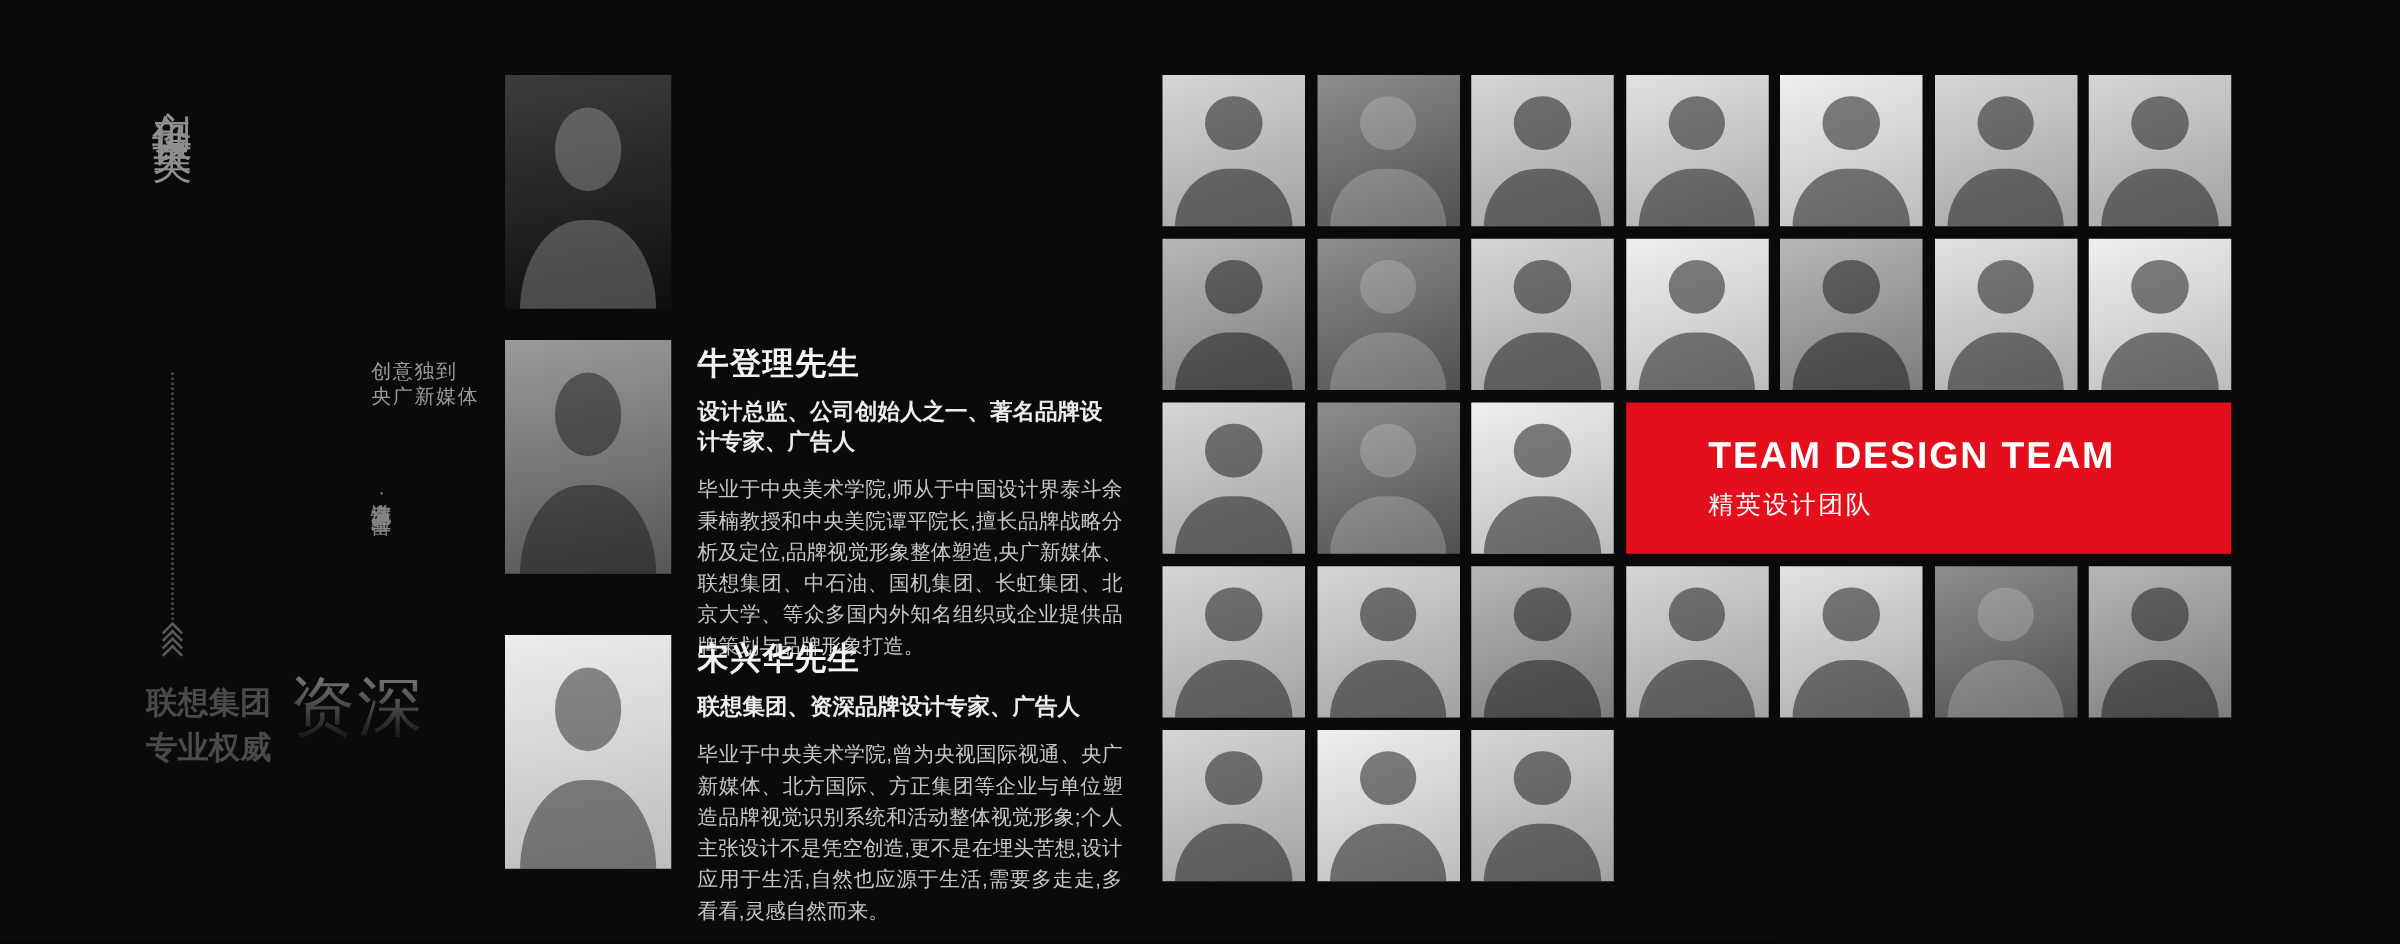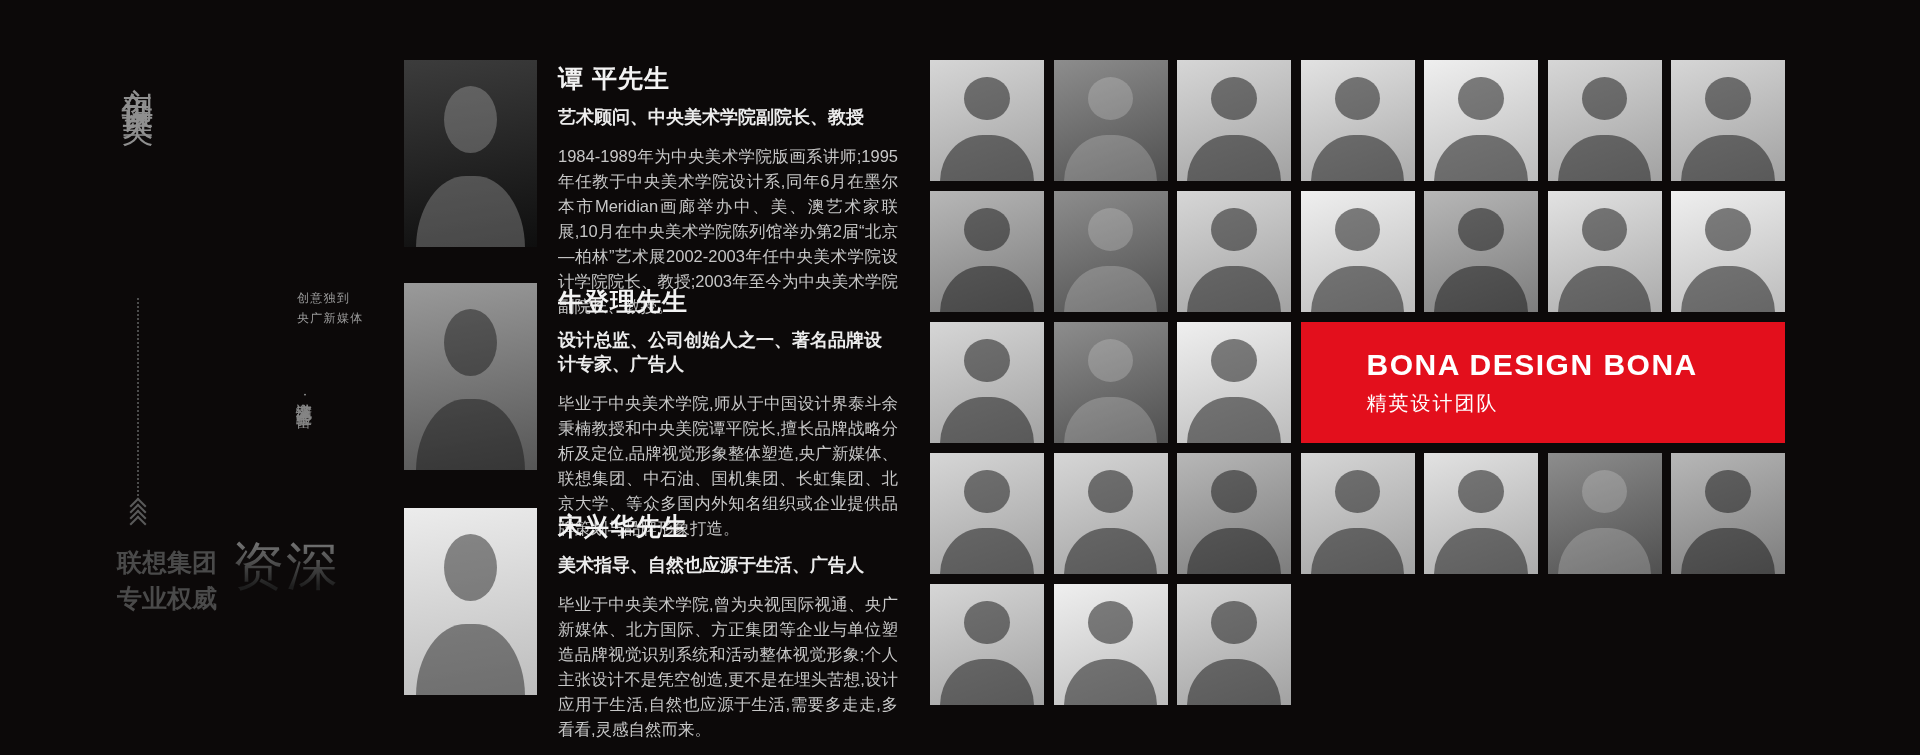--- a/index.html
+++ b/index.html
@@ -38,21 +38,21 @@
     font-size:120px; line-height:1; letter-spacing:2px; font-weight:400;
     --g1:#a6a6a6; --g2:#141414;
   }
   .school-label{
     position:absolute; left:296px; top:56px;
     font-size:66px; line-height:1; letter-spacing:3px;
     --g1:#9a9a9a; --g2:#1a1a1a;
   }
   .creative-lines{
     position:absolute; left:297px; top:288px;
-    font-size:12px; line-height:20px; letter-spacing:1.3px; color:#9b9b9b;
+    font-size:16px; line-height:20px; letter-spacing:1.3px; color:#9b9b9b;
   }
   .battle-label{
     position:absolute; left:318px; top:356px;
     font-size:42px; line-height:1; letter-spacing:1px;
     --g1:#8a8a8a; --g2:#1f1f1f;
   }
   .passion-label{
     position:absolute; left:296px; top:390px;
     font-size:16px; line-height:1; letter-spacing:0.5px; color:#858585;
   }
@@ -62,21 +62,21 @@
   }
   .senior-label{
     position:absolute; left:232px; top:541px;
     font-size:52px; letter-spacing:2px; line-height:1;
     --g1:#767676; --g2:#1e1e1e;
   }
   
   .profiles{ position:absolute; inset:0; }
   .profile{ position:absolute; left:404px; width:494px; display:flex; gap:21px; }
   .profile:nth-of-type(1){ top:60px; }
-  .profile:nth-of-type(2){ top:283px; }
+  .profile:nth-of-type(2){ top:272px; }
   .profile:nth-of-type(3){ top:508px; }
   .portrait{ position:relative; width:133px; height:187px; flex:none; overflow:hidden; }
   .portrait.dark { background:linear-gradient(170deg,#3c3c3c,#0e0e0e); --sil:rgba(205,205,205,.30); }
   .portrait.mid  { background:linear-gradient(170deg,#9a9a9a,#565656); --sil:rgba(15,15,15,.45); }
   .portrait.light{ background:linear-gradient(170deg,#ececec,#bdbdbd); --sil:rgba(15,15,15,.45); }
   .sil::before{
     content:""; position:absolute; top:14%; left:30%; width:40%; height:36%;
     border-radius:50%; background:var(--sil,rgba(15,15,15,.5));
   }
   .sil::after{
@@ -139,47 +139,42 @@
     <div class="strength-lines brand-serif">
       <div>联想集团</div>
       <div>专业权威</div>
     </div>
     <div class="senior-label brand-serif grad-text">资深</div>
   </aside>
 
   <section class="profiles">
     <article class="profile">
       <div class="portrait dark sil"></div>
-      <div class="pinfo">
-        <h2>谭 平先生</h2>
-        <h3>艺术顾问、中央美术学院副院长、教授</h3>
-        <p>1984-1989年为中央美术学院版画系讲师;1995年任教于中央美术学院设计系,同年6月在墨尔本市Meridian画廊举办中、美、澳艺术家联展,10月在中央美术学院陈列馆举办第2届“北京—柏林”艺术展2002-2003年任中央美术学院设计学院院长、教授;2003年至今为中央美术学院副院长、教授。</p>
-      </div>
     </article>
     <article class="profile">
       <div class="portrait mid sil"></div>
       <div class="pinfo">
         <h2>牛登理先生</h2>
         <h3>设计总监、公司创始人之一、著名品牌设计专家、广告人</h3>
         <p>毕业于中央美术学院,师从于中国设计界泰斗余秉楠教授和中央美院谭平院长,擅长品牌战略分析及定位,品牌视觉形象整体塑造,央广新媒体、联想集团、中石油、国机集团、长虹集团、北京大学、等众多国内外知名组织或企业提供品牌策划与品牌形象打造。</p>
       </div>
     </article>
     <article class="profile">
       <div class="portrait light sil"></div>
       <div class="pinfo">
         <h2>宋兴华先生</h2>
-        <h3>美术指导、自然也应源于生活、广告人</h3>
+        <h3>联想集团、资深品牌设计专家、广告人</h3>
         <p>毕业于中央美术学院,曾为央视国际视通、央广新媒体、北方国际、方正集团等企业与单位塑造品牌视觉识别系统和活动整体视觉形象;个人主张设计不是凭空创造,更不是在埋头苦想,设计应用于生活,自然也应源于生活,需要多走走,多看看,灵感自然而来。</p>
       </div>
     </article>
   </section>
 
   <section class="team-grid">
     <div class="banner">
-      <div class="banner-en">BONA DESIGN BONA</div>
+      <div class="banner-en">TEAM DESIGN TEAM</div>
       <div class="banner-cn">精英设计团队</div>
     </div>
 
     <div class="photo sil"></div>
     <div class="photo sil"></div>
     <div class="photo sil"></div>
     <div class="photo sil"></div>
     <div class="photo sil"></div>
     <div class="photo sil"></div>
     <div class="photo sil"></div>

